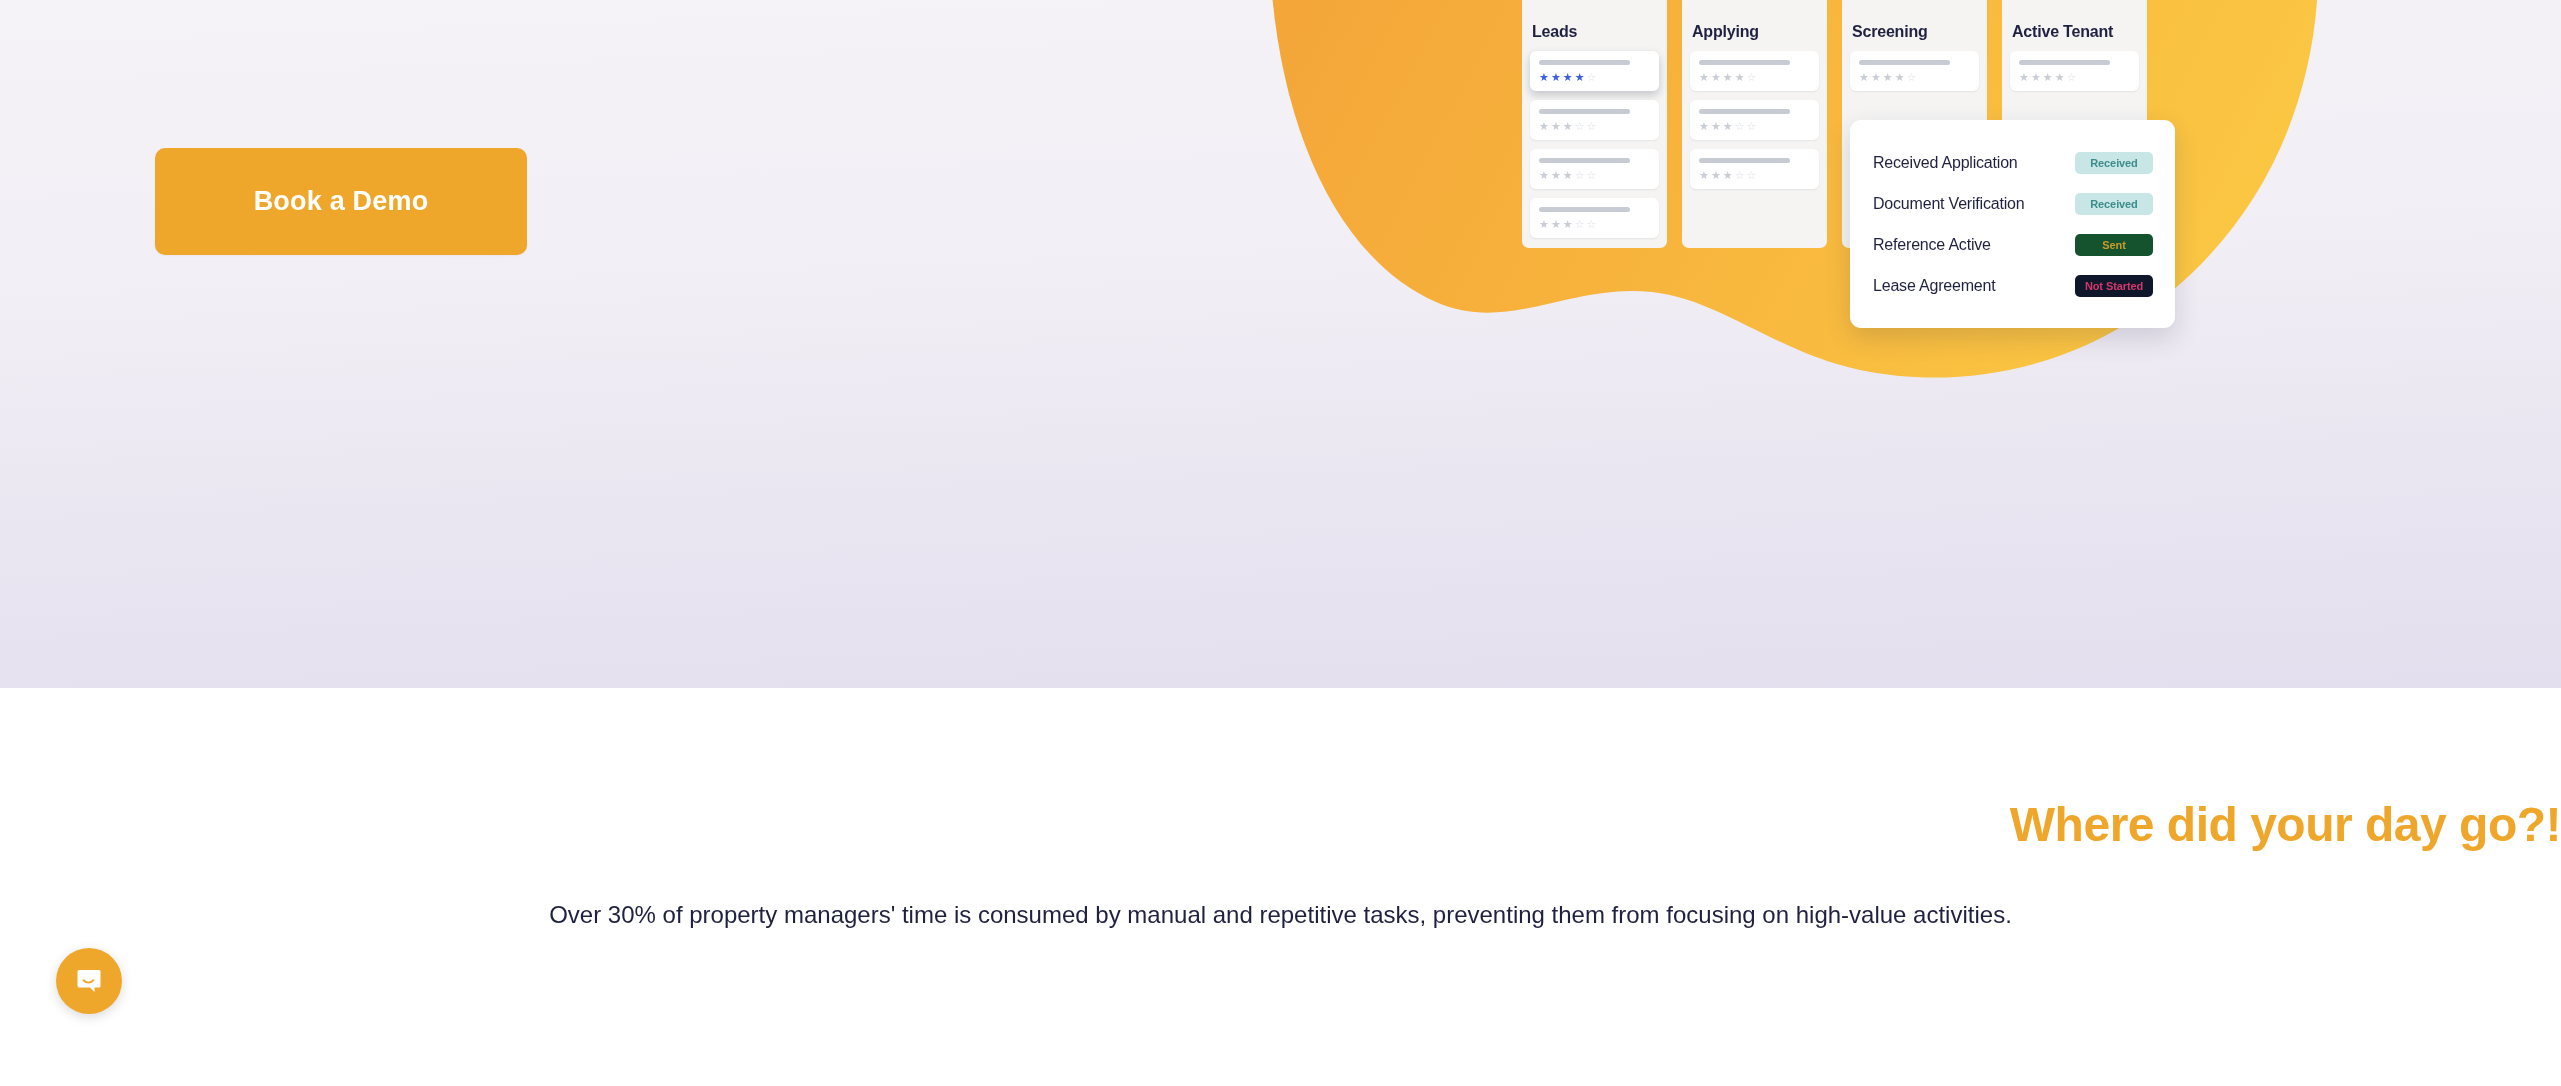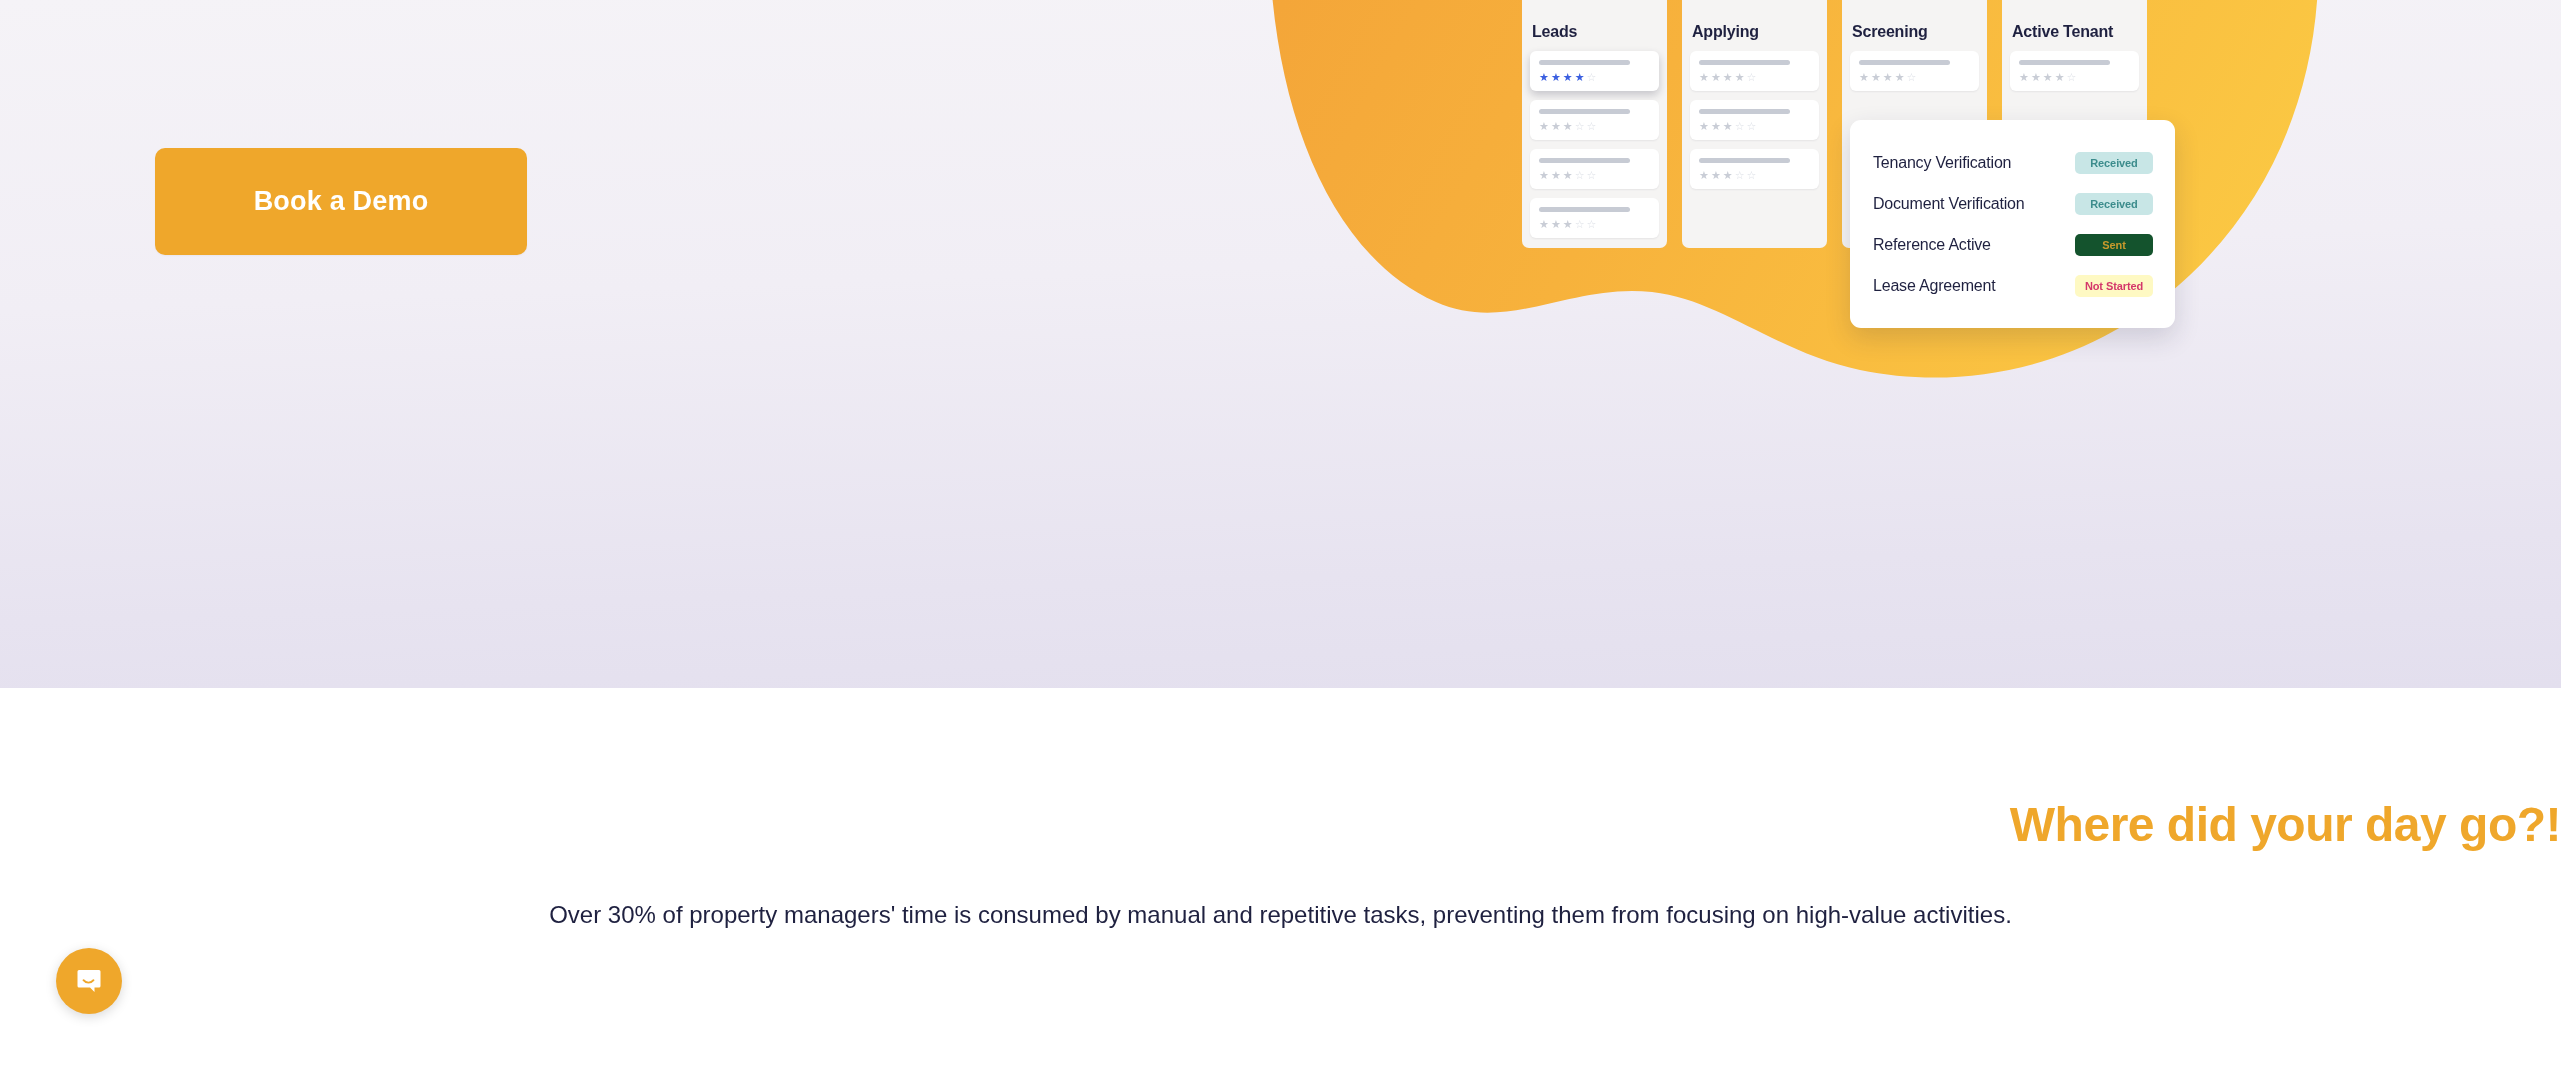--- a/index.html
+++ b/index.html
@@ -63,21 +63,21 @@
     height:41px;
   }
   .checklist-label { font-size:16px; color:#1F2140; letter-spacing:-.2px; white-space:nowrap; }
   .checklist-badge {
     min-width:78px; height:22px; border-radius:5px;
     display:flex; align-items:center; justify-content:center;
     font-size:11px; font-weight:bold; letter-spacing:-.1px; padding:8px 8px;
   }
   .badge-received { background:#C8E6E6; color:#3C8C8C; }
   .badge-sent     { background:#14532d; color:#C99A2C; }
-  .badge-not      { background:#fef9c3; color:#D4376B; }
+  .badge-not      { background:#0f172a; color:#D4376B; }
 
   
   .content { position:absolute; left:0; top:688px; width:2561px; height:398px; background:#FFFFFF; }
   .section-heading {
     position:absolute; left:0; top:109px; width:2561px; text-align:right;
     font-size:48px; font-weight:bold; color:#EFA72B; letter-spacing:-.5px;
   }
   .section-paragraph {
     position:absolute; left:50%; transform:translateX(-50%); top:212px;
     width:1720px; text-align:center;
@@ -236,21 +236,21 @@
               <span class="s-off">☆</span>
             </div>
           </div>
         </div>
       </div>
 
     </div>
 
     <div class="checklist-panel">
       <div class="checklist-row">
-        <span class="checklist-label">Tenancy Verification</span>
+        <span class="checklist-label">Received Application</span>
         <span class="checklist-badge badge-received">Received</span>
       </div>
       <div class="checklist-row">
         <span class="checklist-label">Document Verification</span>
         <span class="checklist-badge badge-received">Received</span>
       </div>
       <div class="checklist-row">
         <span class="checklist-label">Reference Active</span>
         <span class="checklist-badge badge-sent">Sent</span>
       </div>

